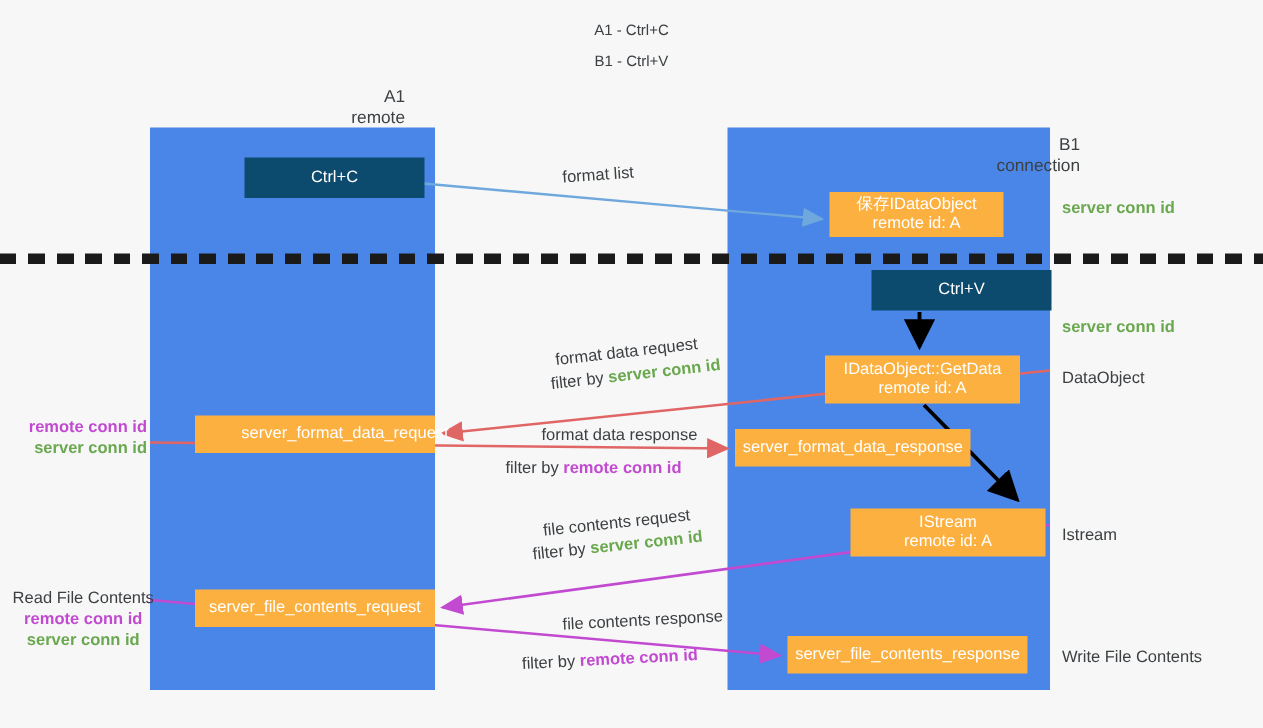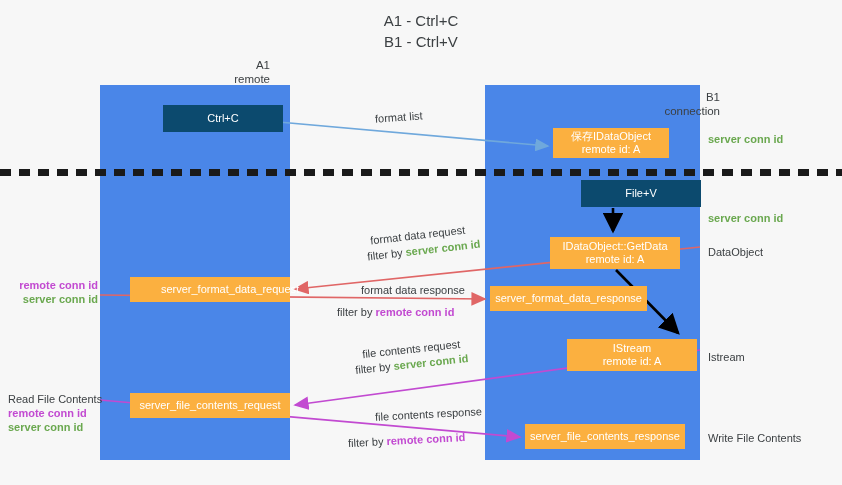--- a/index.html
+++ b/index.html
@@ -9,21 +9,21 @@
     font-family:"Liberation Sans","DejaVu Sans",sans-serif;
     position:relative;overflow:hidden;
     -webkit-font-smoothing:antialiased;
   }
   #stage{position:absolute;left:0;top:0;width:842px;height:485px;}
   .abs{position:absolute;}
 
   
   #title{
     left:0;top:10px;width:842px;text-align:center;
-    font-size:15px;color:#3c4043;line-height:21px;
+    font-size:10px;color:#3c4043;line-height:21px;
   }
 
   
   .col-head{
     text-align:right;font-size:11.5px;color:#3c4043;line-height:14px;
   }
   #head-a1{left:120px;top:58px;width:150px;}
   #head-b1{left:520px;top:58px;width:200px;margin-top:32px;}
 
   
@@ -66,21 +66,21 @@
   .green-t{color:#6aa84f;font-weight:bold;}
   .purple-t{color:#c24ad1;font-weight:bold;}
 
   #lbl-sc-1{left:708px;top:132px;}
   #lbl-sc-2{left:708px;top:211px;}
   #lbl-dataobject{left:708px;top:245px;color:#3c4043;}
   #lbl-istream{left:708px;top:350px;color:#3c4043;}
   #lbl-writefc{left:708px;top:431px;color:#3c4043;}
 
   #lbl-left-1{left:8px;top:278px;width:90px;text-align:right;}
-  #lbl-left-2{left:8px;top:392px;width:95px;text-align:left;}
+  #lbl-left-2{left:8px;top:392px;width:95px;text-align:center;}
   #lbl-left-2 .hdr{color:#3c4043;font-weight:normal;}
 
   
   .edge-lbl{font-size:11px;color:#3c4043;line-height:15px;white-space:nowrap;}
   .edge-lbl .hl-green{color:#6aa84f;font-weight:bold;}
   .edge-lbl .hl-purple{color:#c24ad1;font-weight:bold;}
 
   #el-formatlist{left:375px;top:110px;transform:rotate(-4deg);}
   #el-fdr{left:370px;top:228px;transform:rotate(-6.5deg);}
   #el-fdr2{left:367px;top:243px;transform:rotate(-6.5deg);}
@@ -149,21 +149,21 @@
   <div class="abs node green" id="n-ctrlc">
     <span>Ctrl+C</span>
   </div>
 
   <div class="abs node orange" id="n-idataobject">
     <span>保存IDataObject</span>
     <span class="l2">remote id: A</span>
   </div>
 
   <div class="abs node green" id="n-ctrlv">
-    <span>File+V</span>
+    <span>Ctrl+V</span>
   </div>
 
   <div class="abs node orange" id="n-getdata">
     <span>IDataObject::GetData</span>
     <span class="l2">remote id: A</span>
   </div>
 
   <div class="abs node orange" id="n-istream">
     <span>IStream</span>
     <span class="l2">remote id: A</span>

